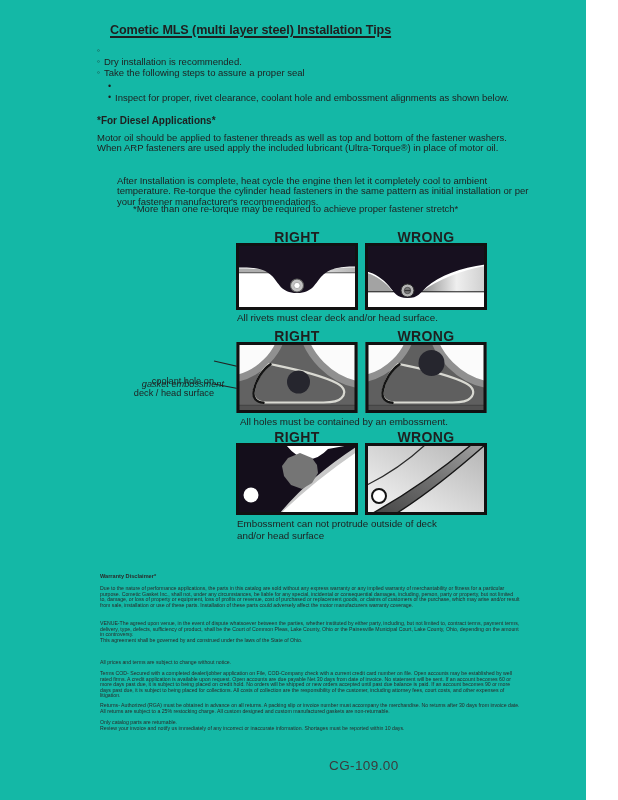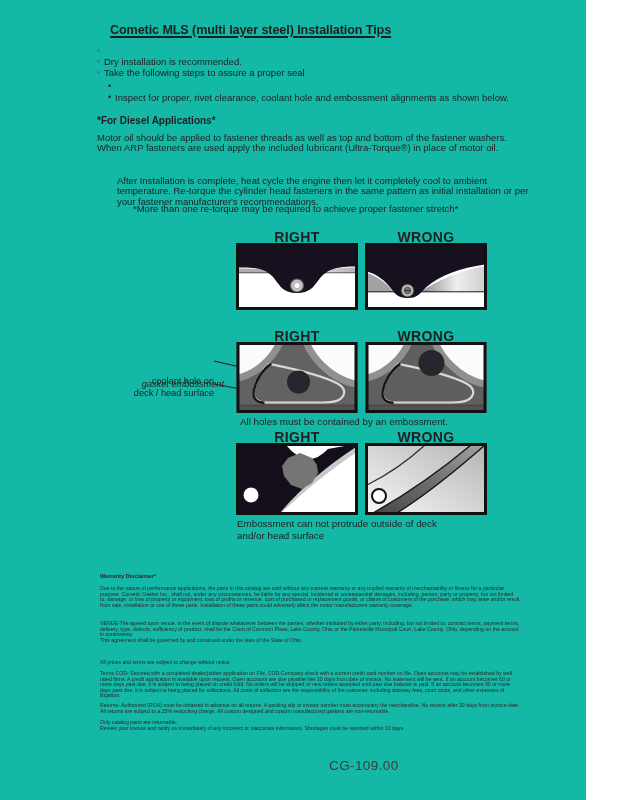--- a/index.html
+++ b/index.html
@@ -104,20 +104,21 @@
     <path d="M2,30 C12,33 21.5,40 27.5,48.2 L2,48.2 Z" fill="#a3a3a3"></path>
     <path d="M120,23 C97,27 73,36.5 57,48.2 L120,48.2 Z" fill="url(#f1w-s)"></path>
     <path d="M2,2 L120,2 L120,21.5 C96,24.5 74,33 61.5,44 C55,50 53.5,55 42.5,55
              C31.5,55 29.5,49.5 24,43 C17.5,35.5 10,30.5 2,28.5 Z" fill="#17101f"></path>
     <circle cx="42.5" cy="47.5" r="6.5" fill="#b5b5b5" stroke="#2f2f2f" stroke-width="1"></circle>
     <circle cx="42.5" cy="47.5" r="3.2" fill="#7a7a7a" stroke="#3e3e3e" stroke-width="0.7"></circle>
     <rect x="39.6" y="46.9" width="5.8" height="1.3" fill="#343434"></rect>
     <rect x="1.5" y="1.5" width="119" height="64" fill="none" stroke="#111111" stroke-width="3"></rect>
   </svg>
 
+  <div class="abs fcap" style="left:237px;top:312px;">All rivets must clear deck and/or head surface.</div>
 
   <div class="abs flabel" style="left:236px;top:328px;">RIGHT</div>
   <div class="abs flabel" style="left:365px;top:328px;">WRONG</div>
 
   <div class="abs callout pre" style="left:114px;top:344px;margin-top:32px;">coolant hole on
 deck / head surface</div>
   <div class="abs callout" style="left:124px;top:379px;font-style:italic;">gasket embossment</div>
 
   <svg class="abs" style="left:212px;top:356px;" width="90" height="42" viewBox="0 0 90 42">
     <line x1="2" y1="5" x2="81" y2="23" stroke="#222222" stroke-width="1.1"></line>

